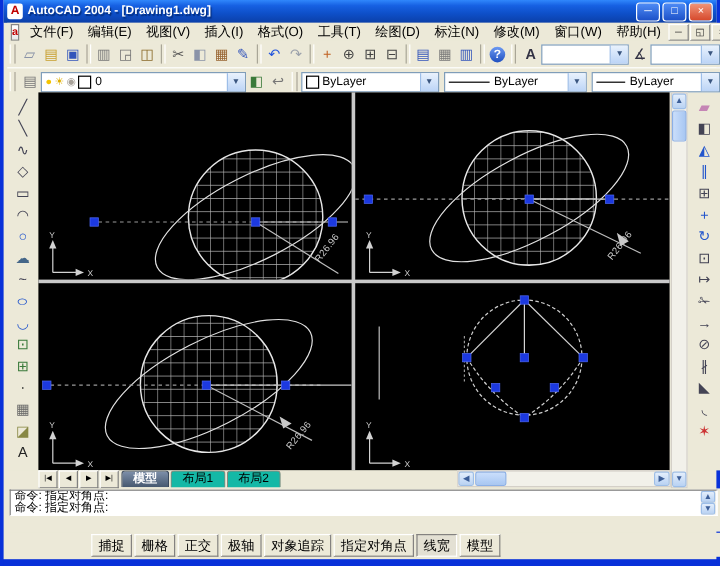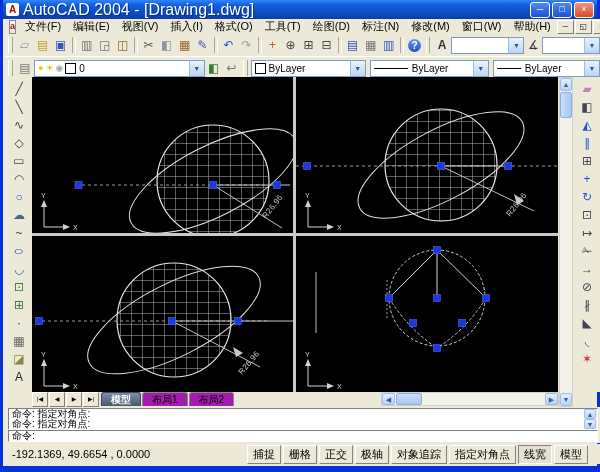--- a/index.html
+++ b/index.html
@@ -4,21 +4,21 @@
 <style>
   html,body{margin:0;padding:0;}
   body{width:600px;height:472px;overflow:hidden;font-family:"Liberation Sans","DejaVu Sans",sans-serif;background:#0831D9;position:relative;}
   .frame{position:absolute;left:0;top:0;width:600px;height:472px;box-sizing:border-box;
          border-left:3px solid #0831D9;border-right:3px solid #0831D9;border-bottom:6px solid #0831D9;background:#ECE9D8;}
   
   .titlebar{position:absolute;left:0;top:0;width:100%;height:19px;display:flex;align-items:center;
     background:linear-gradient(180deg,#3087FC 0%,#1660E2 25%,#0E4FC8 60%,#0B3FA8 100%);color:#fff;}
   .app-icon{width:13px;height:13px;margin:0 4px 0 3px;background:#fff;border-radius:2px;color:#C00000;
     font-weight:bold;font-size:10px;line-height:13px;text-align:center;}
-  .title-text{font-size:16px;font-weight:normal;text-shadow:1px 1px 1px #032D7E;white-space:nowrap;}
+  .title-text{font-size:10px;font-weight:bold;text-shadow:1px 1px 1px #032D7E;white-space:nowrap;}
   .win-btns{margin-left:auto;display:flex;gap:2px;padding-right:3px;}
   .wbtn{width:18px;height:14px;border:1px solid #fff;border-radius:3px;color:#fff;font-size:9px;line-height:12px;
     text-align:center;background:linear-gradient(#4E8BF5,#1D51C8);}
   .wbtn.close{background:linear-gradient(#F09579,#D6492C);}
   
   .menubar{position:absolute;left:3px;top:19px;width:594px;height:15px;background:#ECE9D8;display:flex;align-items:center;font-size:11px;}
   .mdi-icon{width:12px;height:12px;margin:0 3px;background:linear-gradient(#fff,#e8e8e8);border:1px solid #888;
     color:#C00000;font-size:9px;font-weight:bold;line-height:11px;text-align:center;}
   .menu-item{padding:1px 6px 2px 6px;white-space:nowrap;color:#000;}
   .mdi-btns{margin-left:auto;display:flex;gap:1px;padding-right:2px;}
@@ -60,21 +60,21 @@
   .vscroll{position:absolute;left:556px;top:77px;width:14px;height:330px;background:#F2F1EA;border:1px solid #D4D0C8;box-sizing:border-box;}
   .sb-btn{position:absolute;left:0;width:12px;height:13px;background:linear-gradient(#E3EEFC,#B9D2F3);
     border:1px solid #9DBEE8;border-radius:2px;color:#3C5E98;font-size:7px;line-height:12px;text-align:center;box-sizing:border-box;}
   .vthumb{position:absolute;left:0;top:14px;width:12px;height:26px;background:linear-gradient(90deg,#CADEFB,#A8C7F2);
     border:1px solid #8BB0E8;border-radius:2px;box-sizing:border-box;}
   
   .tabrow{position:absolute;left:29px;top:392px;width:527px;height:15px;background:#ECE9D8;display:flex;align-items:flex-start;}
   .tnav{width:14px;height:13px;font-size:6px;line-height:12px;text-align:center;background:#ECE9D8;
     border:1px solid;border-color:#fff #808080 #808080 #fff;margin-right:1px;flex:0 0 auto;}
   .tab{height:13px;line-height:13px;font-size:10px;padding:0 9px;border:1px solid #8A887C;border-bottom:none;
-    border-radius:3px 3px 0 0;background:#a21caf;color:#000;margin-left:1px;flex:0 0 auto;}
+    border-radius:3px 3px 0 0;background:#14b8a6;color:#000;margin-left:1px;flex:0 0 auto;}
   .tab.active{background:linear-gradient(#7D8FA9,#46586F);color:#fff;font-weight:bold;border-color:#39485C;}
   .hscroll{position:absolute;right:0;top:0;width:178px;height:14px;background:#F2F1EA;border:1px solid #D4D0C8;box-sizing:border-box;}
   .hs-btn{position:absolute;top:0;width:13px;height:12px;background:linear-gradient(#E3EEFC,#B9D2F3);
     border:1px solid #9DBEE8;border-radius:2px;color:#3C5E98;font-size:7px;line-height:11px;text-align:center;box-sizing:border-box;}
   .hthumb{position:absolute;left:14px;top:0;width:26px;height:12px;background:linear-gradient(#CADEFB,#A8C7F2);
     border:1px solid #8BB0E8;border-radius:2px;box-sizing:border-box;}
   
   .cmd{position:absolute;left:3px;top:407px;width:594px;height:36px;background:#ECE9D8;box-sizing:border-box;padding:1px 2px;}
   .cmd-hist{position:relative;height:22px;background:#fff;border:1px solid;border-color:#808080 #fff #fff #808080;
     box-sizing:border-box;font-size:10px;line-height:10px;padding:0 14px 0 3px;overflow:hidden;color:#000;}
@@ -493,25 +493,23 @@
 
   <div class="cmd">
     <div class="cmd-hist" id="cmd-hist">
       <div class="cmd-line">命令: 指定对角点:</div>
         <div class="cmd-line">命令: 指定对角点:</div>
         <div class="cmd-sb">
         <div class="sb-btn" style="top:0">▲</div>
         <div class="sb-btn" style="top:10px">▼</div>
       </div>
     </div>
-    <div class="cmd-prompt">命令:</div>
   </div>
 
   <div class="statusbar">
-    <div class="coords">-192.1369, 49.6654 ,  0.0000</div>
     <div class="sb-toggles" id="sb-toggles">
         <div class="sbtn">捕捉</div>
         <div class="sbtn">栅格</div>
         <div class="sbtn">正交</div>
         <div class="sbtn">极轴</div>
         <div class="sbtn">对象追踪</div>
         <div class="sbtn">指定对角点</div>
         <div class="sbtn pressed">线宽</div>
         <div class="sbtn">模型</div>
       </div>

